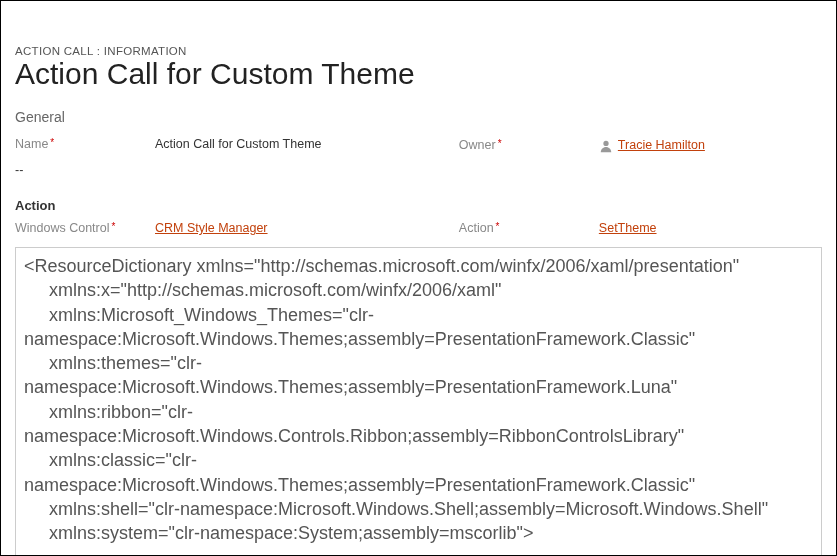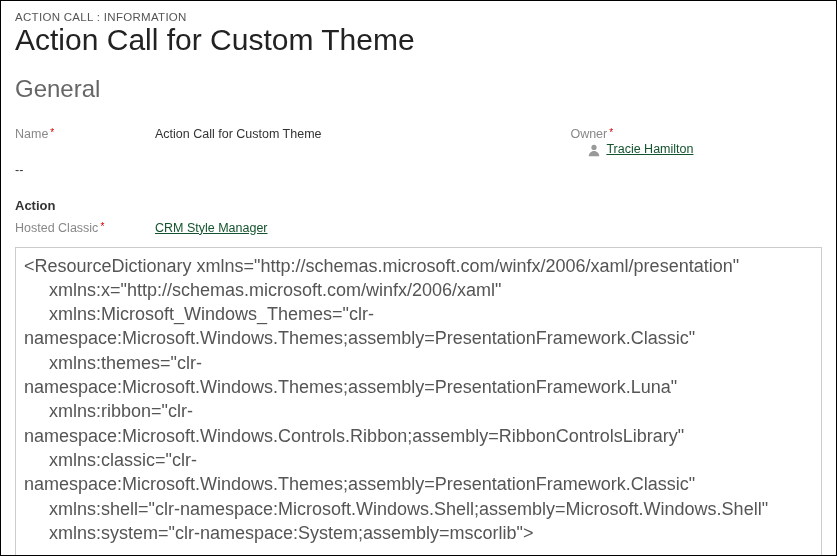--- a/index.html
+++ b/index.html
@@ -12,69 +12,70 @@
       height: 556px;
       border: 1px solid #000;
       padding: 10px 14px;
       overflow: hidden;
     }
     .breadcrumb {
       font-size: 11.5px;
       color: #555;
       letter-spacing: 0.3px;
       margin-bottom: 0px;
+      margin-top: 34px;
     }
     .page-title {
       font-size: 30px;
       font-weight: 300;
       color: #222;
       margin-bottom: 18px;
     }
     .section-title {
-      font-size: 24px;
+      font-size: 14px;
       font-weight: 400;
       color: #666;
-      margin-bottom: 24px;
+      margin-bottom: 12px;
     }
     .subsection-title {
       font-size: 13px;
       font-weight: 600;
       color: #333;
       margin: 15px 0 8px 0;
     }
     .form-row {
       display: flex;
       align-items: flex-start;
       margin-bottom: 6px;
       min-height: 20px;
     }
     .form-col {
       display: flex;
       align-items: center;
     }
     .form-col.left { width: 55%; }
-    .form-col.right { width: 45%; flex-direction: column; }
+    .form-col.right { width: 45%; }
     .field-label {
       color: #888;
       width: 140px;
       flex-shrink: 0;
       font-size: 12.5px;
     }
     .field-label.wide { width: 140px; }
     .req { color: #c00; font-size: 10px; margin-left: 2px; vertical-align: top; }
     .field-value {
       color: #333;
       font-size: 12.5px;
     }
     .field-value.link {
       color: #1a5a96;
       text-decoration: underline;
       cursor: pointer;
     }
-    .field-value.link.plain { color: #14532d; }
+    .field-value.link.plain { color: #c2410c; }
     .person-icon {
       display: inline-block;
       width: 14px;
       height: 14px;
       margin-right: 5px;
       vertical-align: middle;
     }
     .data-row {
       display: flex;
       align-items: flex-start;
@@ -127,22 +128,26 @@
 <div class="form-row">
   <div class="form-col left">
     <span class="field-value">--</span>
   </div>
 </div>
 
 <div class="subsection-title">Action</div>
 
 <div class="form-row">
   <div class="form-col left">
-    <span class="field-label"><span>Hosted Classic</span><span class="req">*</span></span>
+    <span class="field-label"><span>Windows Control</span><span class="req">*</span></span>
     <span class="field-value link plain">CRM Style Manager</span>
+  </div>
+  <div class="form-col right">
+    <span class="field-label"><span>Action</span><span class="req">*</span></span>
+    <span class="field-value link plain">SetTheme</span>
   </div>
 </div>
 
 <div class="form-row data-row">
   <div class="data-box">&lt;ResourceDictionary xmlns="http://schemas.microsoft.com/winfx/2006/xaml/presentation"
      xmlns:x="http://schemas.microsoft.com/winfx/2006/xaml"
      xmlns:Microsoft_Windows_Themes="clr-namespace:Microsoft.Windows.Themes;assembly=PresentationFramework.Classic"
      xmlns:themes="clr-namespace:Microsoft.Windows.Themes;assembly=PresentationFramework.Luna"
      xmlns:ribbon="clr-namespace:Microsoft.Windows.Controls.Ribbon;assembly=RibbonControlsLibrary"
      xmlns:classic="clr-namespace:Microsoft.Windows.Themes;assembly=PresentationFramework.Classic"

